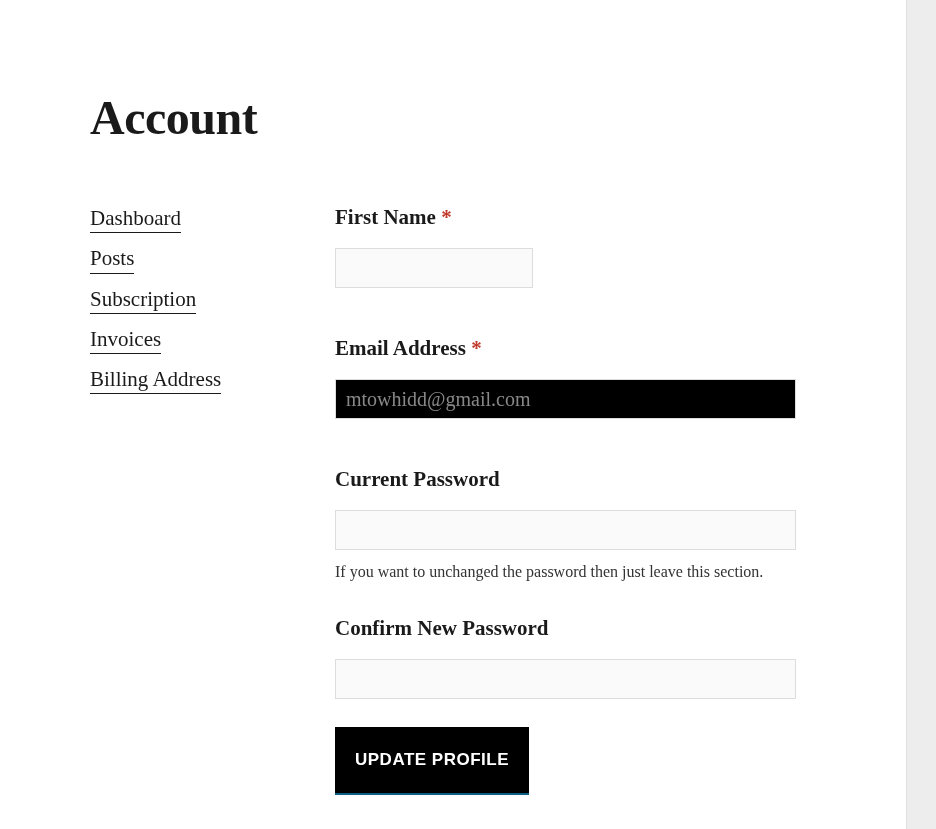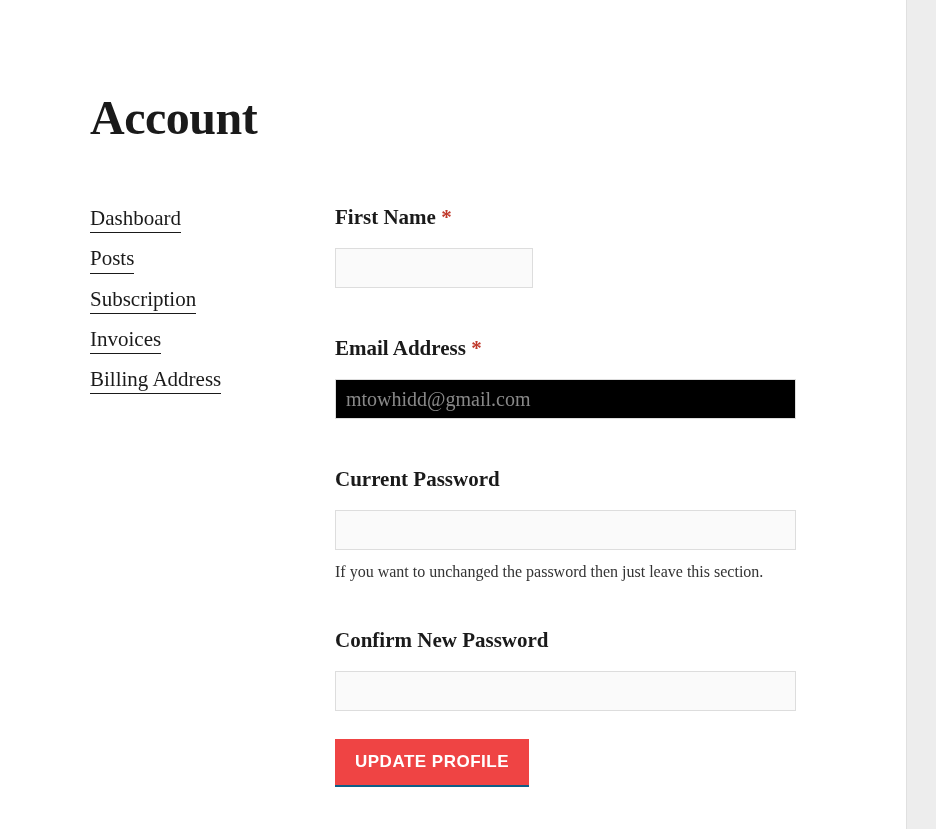--- a/index.html
+++ b/index.html
@@ -110,37 +110,37 @@
       max-width: 180px;
     }
     .help-text {
       font-family: Georgia, 'Times New Roman', serif;
       font-size: 16px;
       color: #333;
       margin-top: 10px;
       line-height: 1.5;
     }
     .submit-btn {
-      background: #ef4444;
+      background: #000000;
       color: #fff;
       font-family: Arial, Helvetica, sans-serif;
       font-size: 17px;
       font-weight: 700;
       letter-spacing: 0.5px;
       border: none;
       border-bottom: 2px solid #0d5f87;
-      padding: 13px 20px;
+      padding: 23px 20px;
       cursor: pointer;
       text-transform: uppercase;
     }
     .field-full.tight {
       margin-bottom: 28px;
     }
     .field-full.cpw {
-      margin-bottom: 44px;
+      margin-bottom: 32px;
     }
   </style>
 </head>
 <body>
 
 <div class="content-area">
   <h1 class="page-title">Account</h1>
 
   <div class="main-wrap">
     <nav class="sidebar">

